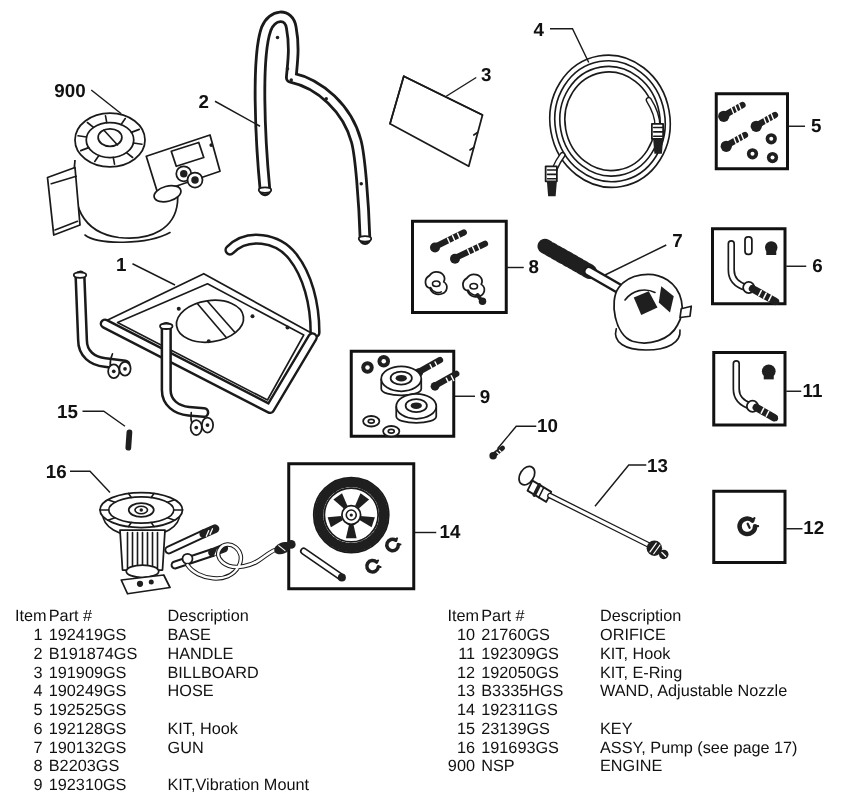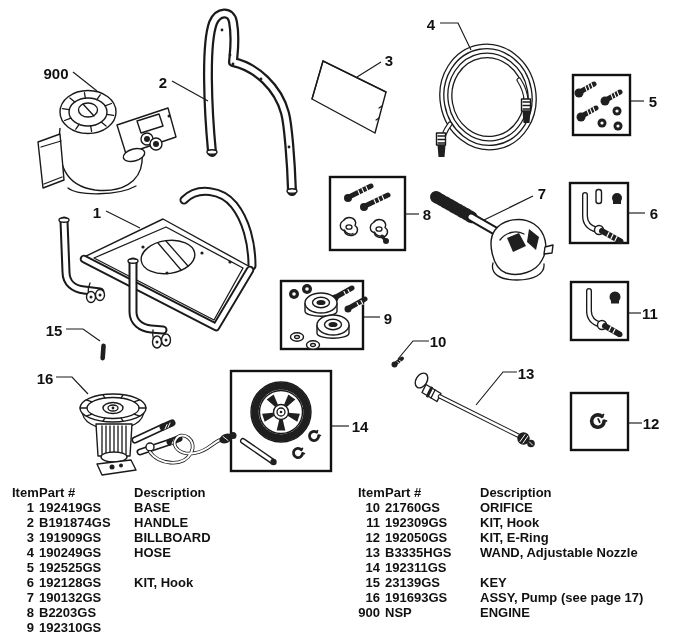--- a/index.html
+++ b/index.html
@@ -9,21 +9,21 @@
   .ln{fill:none;stroke:#1a1a1a;stroke-width:1.3;stroke-linecap:round;stroke-linejoin:round;}
   .wh{fill:#fff;stroke:#1a1a1a;stroke-width:1.4;stroke-linejoin:round;}
   .dk{fill:#1f1f1f;stroke:none;}
   .dkl{stroke:#1f1f1f;fill:none;stroke-linecap:round;}
   .wt{stroke:#fff;fill:none;stroke-linecap:round;}
   .box{fill:#fff;stroke:#111;stroke-width:2.4;}
   .tube{stroke:#1a1a1a;fill:none;stroke-linecap:round;stroke-linejoin:round;}
   .leader{fill:none;stroke:#1a1a1a;stroke-width:1.15;}
   .callout{font:700 15px "Liberation Sans",sans-serif;fill:#111;
            text-anchor:middle;dominant-baseline:central;}
-  .ptable{position:absolute;top:485px;color:#111;font-weight:bold;font-size:13px;}
+  .ptable{position:absolute;top:485px;color:#111;font-weight:normal;font-size:13px;}
   .ptable .prow,.ptable .phead{display:grid;grid-template-columns:22px 90px auto;
            column-gap:5px;height:15px;line-height:15px;white-space:nowrap;}
   .c-item{text-align:right;}
   .ptable.left{left:12px;width:330px;}
   .ptable.right{left:358px;width:312px;}
 </style>
 </head>
 <body>
 
 <div class="page">
@@ -375,28 +375,30 @@
         <span class="c-part">192525GS</span>
       </div>
       <div class="prow">
         <span class="c-item">6</span>
         <span class="c-part">192128GS</span>
         <span class="c-desc">KIT, Hook</span>
       </div>
       <div class="prow">
         <span class="c-item">7</span>
         <span class="c-part">190132GS</span>
+        <span class="c-desc">GUN</span>
       </div>
       <div class="prow">
         <span class="c-item">8</span>
         <span class="c-part">B2203GS</span>
       </div>
       <div class="prow">
         <span class="c-item">9</span>
         <span class="c-part">192310GS</span>
+        <span class="c-desc">KIT,Vibration Mount</span>
       </div>
     </div>
 <div class="ptable right">
   <div class="phead">
     <span>Item</span>
     <span>Part #</span>
     <span>Description</span>
   </div>
 <div class="prow">
         <span class="c-item">10</span>

